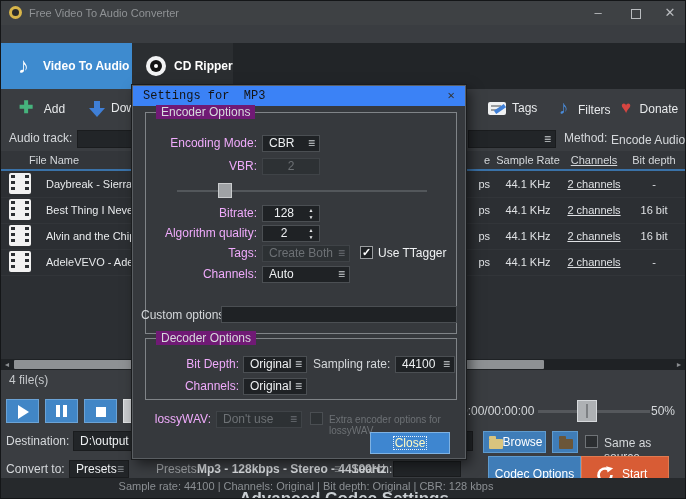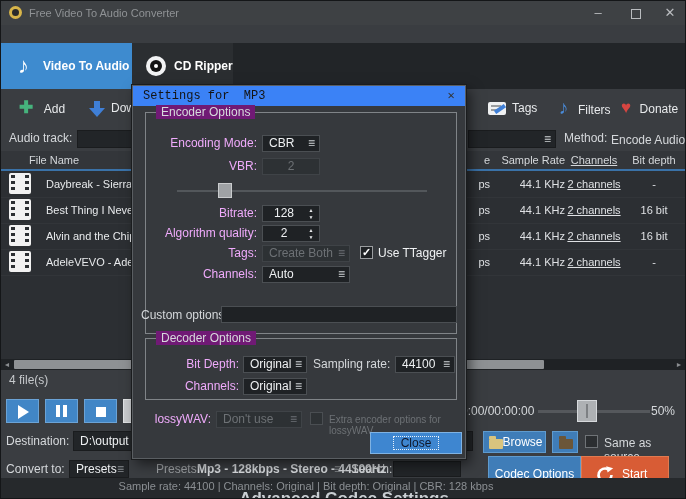--- a/index.html
+++ b/index.html
@@ -67,21 +67,21 @@
   .file-list{left:0;top:170px;width:686px;height:188px;background:#2c2f33;}
   .file-row{left:0;width:686px;height:26px;border-bottom:1px solid rgba(255,255,255,0.03);}
   .film{left:8px;top:2px;width:22px;height:21px;background:#f2f2f2;border-radius:2px;}
   .film:before,.film:after{content:"";position:absolute;top:2px;bottom:2px;width:4px;
      background:repeating-linear-gradient(#2c2f33 0 3px,transparent 3px 6px);}
   .film:before{left:2px;} .film:after{right:2px;}
   .fname{left:45px;top:0;width:86px;height:26px;line-height:26px;font-size:11px;
          color:#e8eaec;white-space:nowrap;overflow:hidden;}
   .cell{top:0;height:26px;line-height:26px;font-size:11px;color:#dfe1e4;}
   .c-partial{left:440px;width:49px;text-align:right;}
-  .c-sr{left:490px;width:74px;text-align:right;}
+  .c-sr{left:490px;width:74px;text-align:center;}
   .c-ch{left:556px;width:74px;text-align:center;text-decoration:underline;}
   .c-bd{left:622px;width:62px;text-align:center;}
 
   
   .hscroll{left:0;top:358px;width:686px;height:11px;background:#1f2225;}
   .scroll-arrow{top:0;width:12px;height:11px;color:#8a8d90;font-size:7px;line-height:11px;text-align:center;}
   .hthumb{left:13px;top:1px;width:530px;height:9px;background:#8e9194;border-radius:1px;}
 
   
   .filecount{left:8px;top:372px;font-size:12px;color:#c6c9cc;}
@@ -127,22 +127,22 @@
   .dfield .burger{position:absolute;right:4px;top:0;}
   .dfield-dis{background:#2d3134;border-color:#3f4347;color:#6d7175;}
   .dfield-dis .burger{color:#6d7175;}
   .spin-arrows{position:absolute;right:1px;top:1px;width:14px;height:13px;
                display:flex;flex-direction:column;align-items:center;justify-content:space-between;}
   .spin-arrows span{font-size:5px;color:#e8eaec;line-height:6px;display:block;}
   .dslider-track{height:2px;background:#53575b;}
   .dslider-handle{width:14px;height:15px;background:#9fa2a5;border:1px solid #caccce;box-sizing:border-box;}
   .chk-dark{width:13px;height:13px;background:#1f2225;border:1px solid #9a9da0;box-sizing:border-box;
             color:#fff;font-size:11px;font-weight:bold;line-height:11px;text-align:center;}
-  .closebtn{left:237px;top:346px;width:92px;height:22px;background:#3e86d0;
-            border:1px solid #7fb2e2;box-sizing:border-box;color:#0f172a;font-size:12px;
+  .closebtn{left:237px;top:346px;width:80px;height:22px;background:#3e86d0;
+            border:1px solid #7fb2e2;box-sizing:border-box;color:#fef9c3;font-size:12px;
             text-align:center;line-height:20px;}
   .closebtn:before{content:"";position:absolute;left:22px;right:22px;top:3px;bottom:3px;
             border:1px dotted #e8f1fa;}
 </style>
 </head>
 <body>
 
 <div class="screen">
 
   <div class="abs titlebar">

